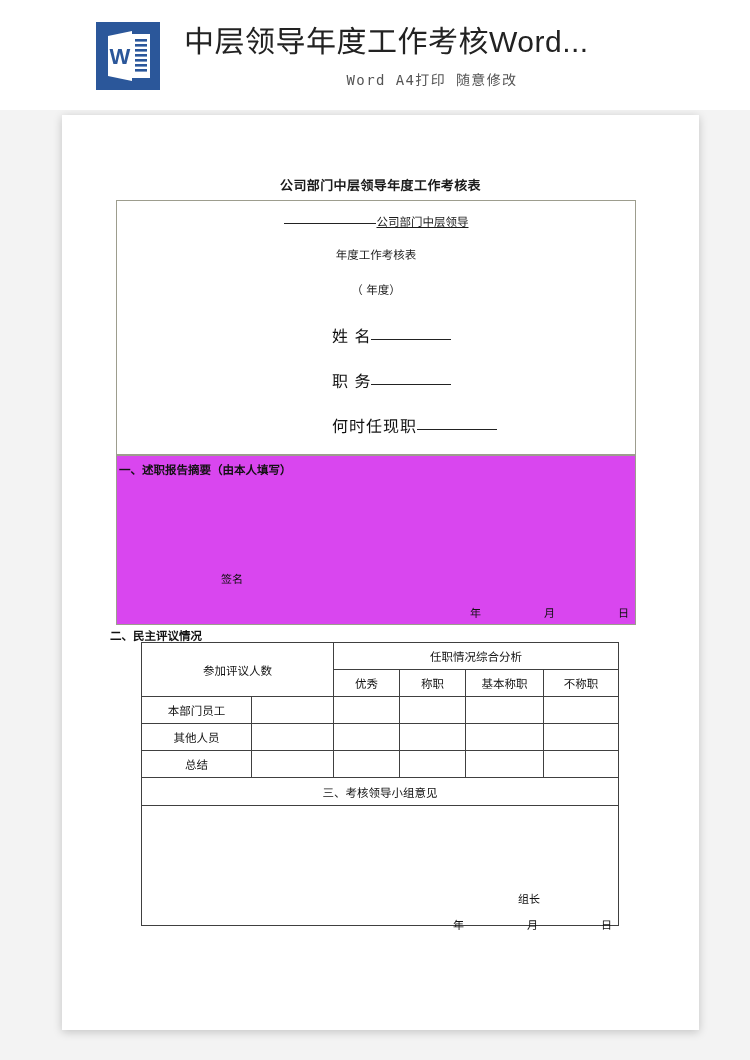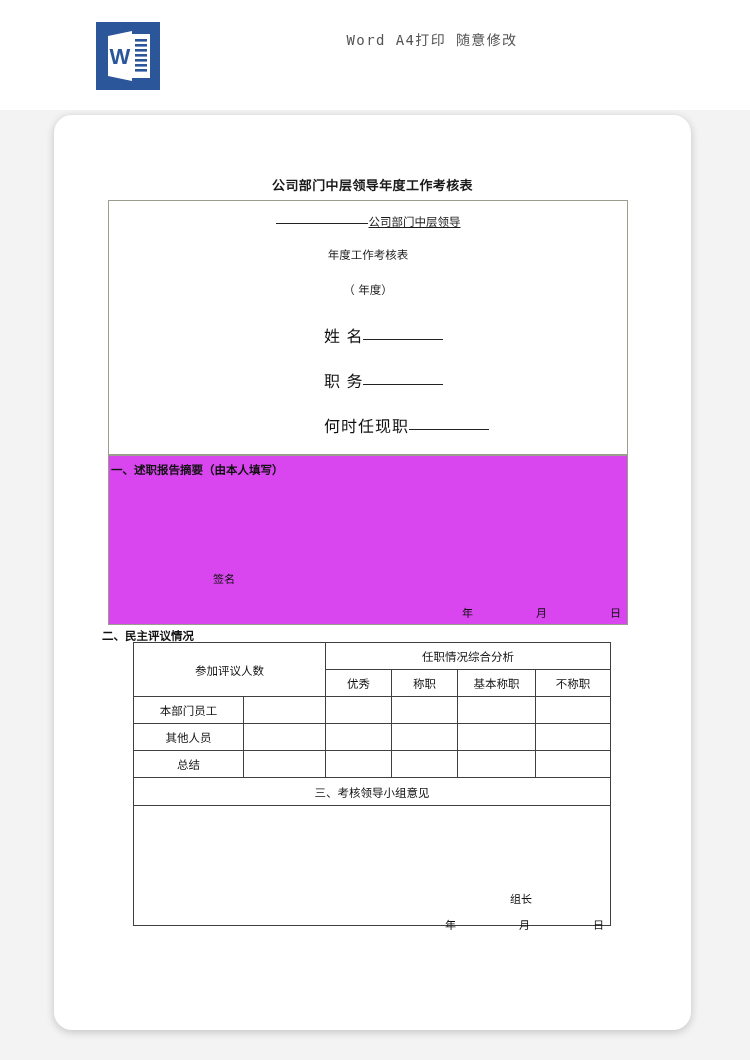--- a/index.html
+++ b/index.html
@@ -70,28 +70,27 @@
     position: absolute;
     top: 110px;
     left: 0;
     width: 750px;
     height: 950px;
     background: #f3f3f3;
     overflow: hidden;
   }
   .paper {
     position: absolute;
-    left: 54px;
+    left: 62px;
     top: 5px;
     width: 637px;
     height: 915px;
     background: #ffffff;
     box-shadow: 0 2px 9px rgba(0,0,0,0.20);
     overflow: hidden;
-    border-radius: 18px;
   }
   .paper-inner {
     position: absolute;
     left: 0; top: 0;
     width: 637px;
     height: 915px;
   }
 
   
   .doc-heading {
@@ -268,20 +267,21 @@
           <rect x="39" y="32" width="12" height="2.6"></rect>
           <rect x="39" y="37" width="12" height="2.6"></rect>
           <rect x="39" y="42" width="12" height="2.6"></rect>
           <rect x="39" y="47" width="12" height="2.6"></rect>
         </g>
         <text x="24" y="42" font-family="'Liberation Sans',sans-serif" font-size="22" font-weight="bold" fill="#2b579a" text-anchor="middle">W</text>
       </svg>
     </div>
 
     <div class="header-text">
+      <div class="doc-title">中层领导年度工作考核Word...</div>
       <div class="doc-subtitle">Word A4打印 随意修改</div>
     </div>
 
   </div>
 </div>
 
 <div class="canvas">
   <div class="paper">
     <div class="paper-inner">
 

